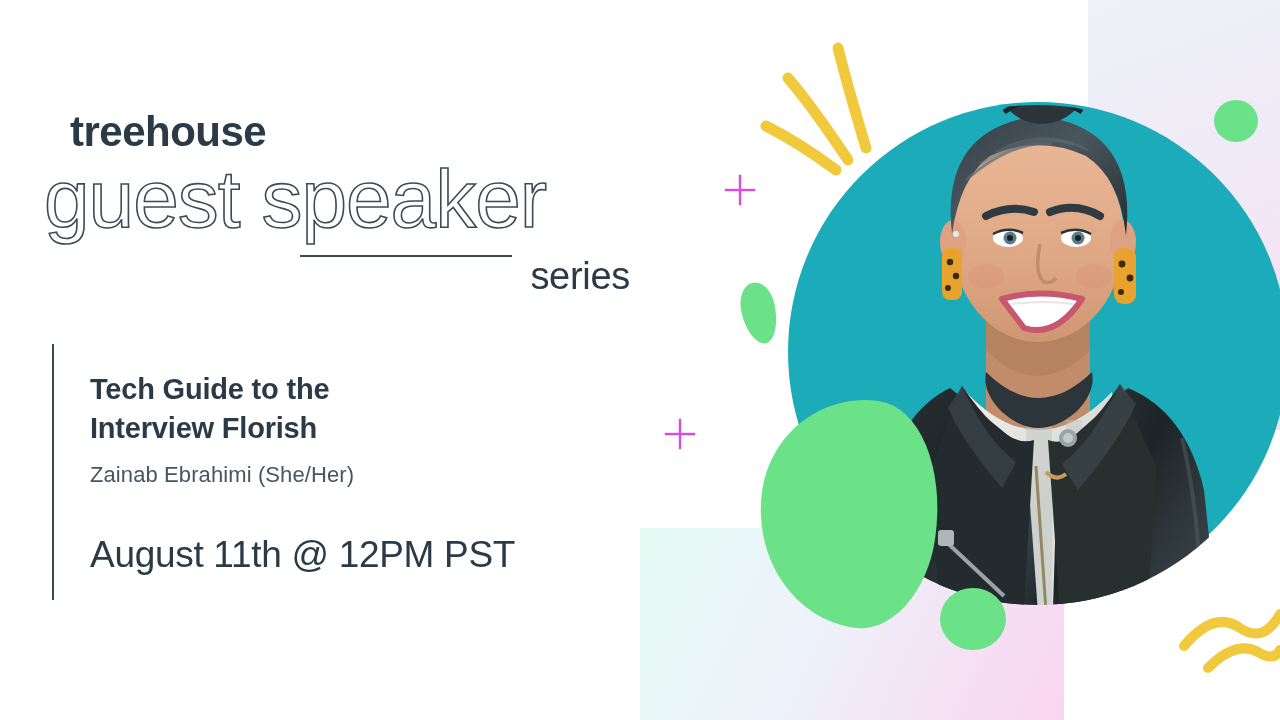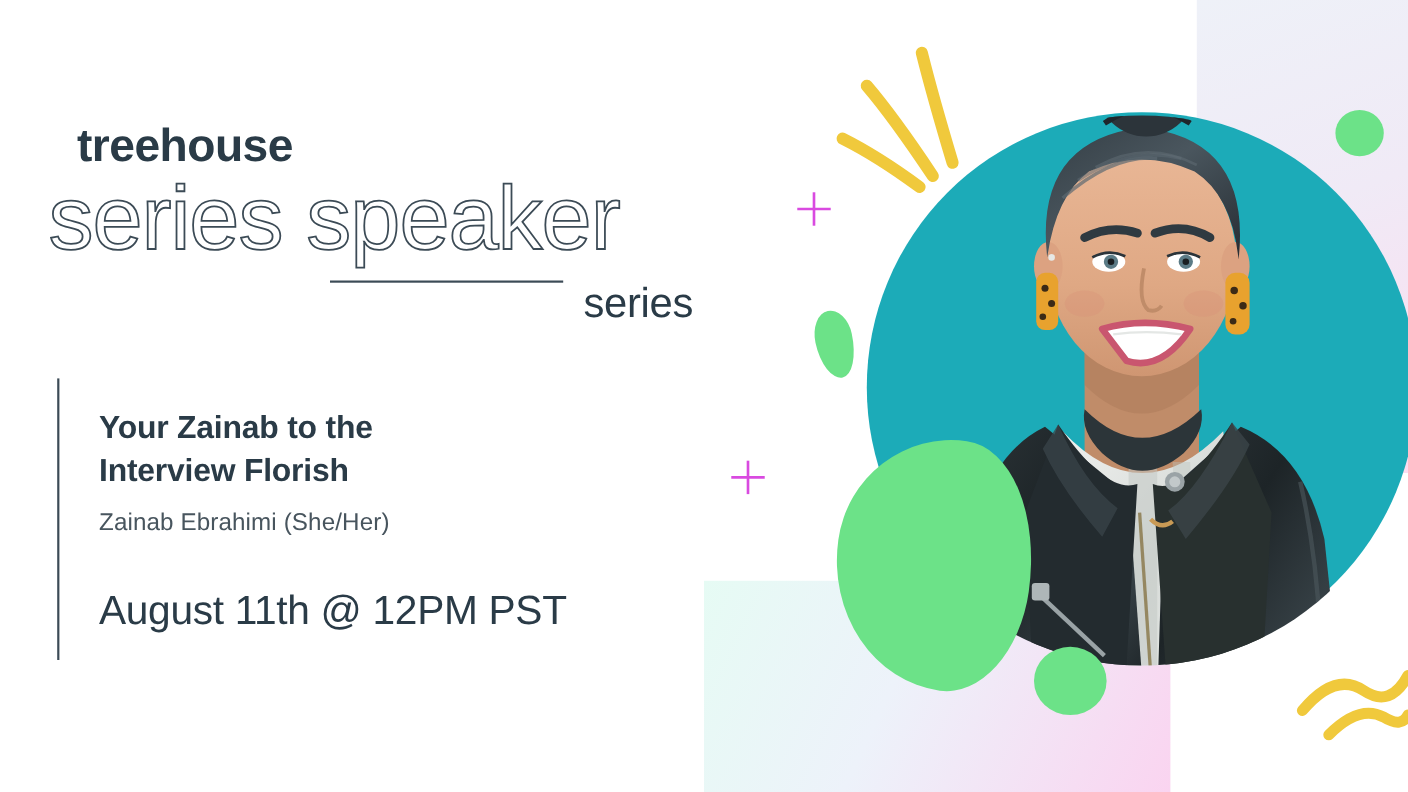--- a/index.html
+++ b/index.html
@@ -239,30 +239,30 @@
       <line x1="740" y1="176" x2="740" y2="204"></line>
     </g>
     <g stroke="#d94ae0" stroke-width="2.4" stroke-linecap="square">
       <line x1="666" y1="434" x2="694" y2="434"></line>
       <line x1="680" y1="420" x2="680" y2="448"></line>
     </g>
   </svg>
 
   <div class="brand-word">treehouse</div>
 
-  <div class="headline-outline">series speaker</div>
+  <div class="headline-outline">guest speaker</div>
 
   <div class="series-row">
     <span class="series-rule"></span>
     <span class="series-word">series</span>
   </div>
 
   <div class="accent-bar"></div>
 
   <div class="talk-title">
-    <span>Your Zainab to the</span><br>
+    <span>Tech Guide to the</span><br>
     <span>Interview Florish</span>
   </div>
 
   <div class="speaker-name">Zainab Ebrahimi (She/Her)</div>
   <div class="event-datetime">August 11th @ 12PM PST</div>
 
 </div>
 
 </body></html>

